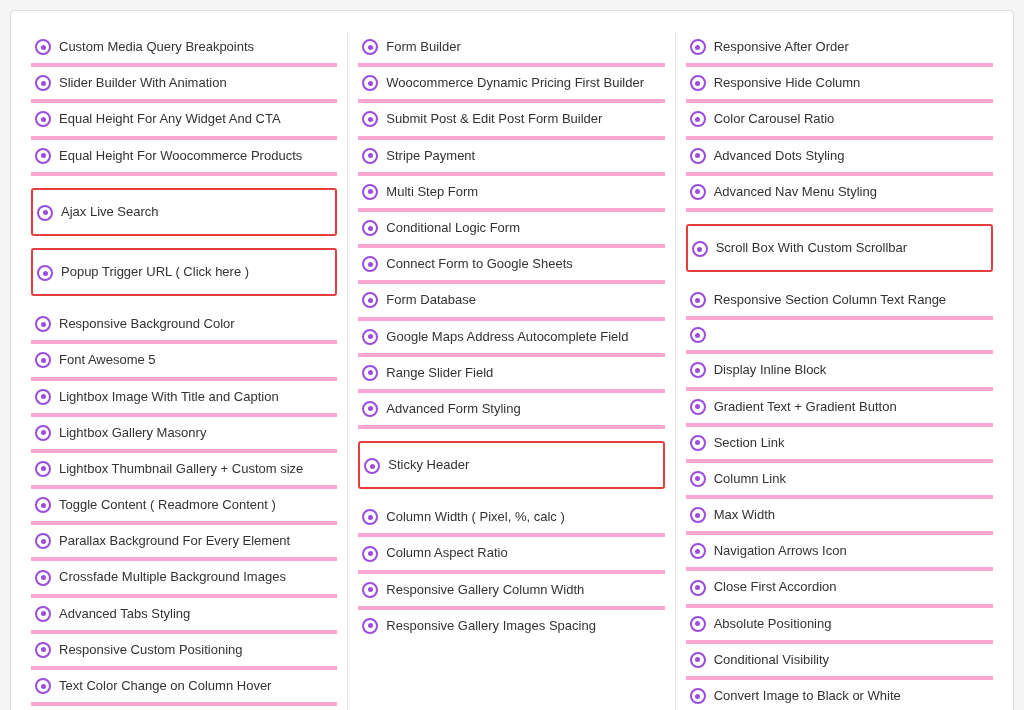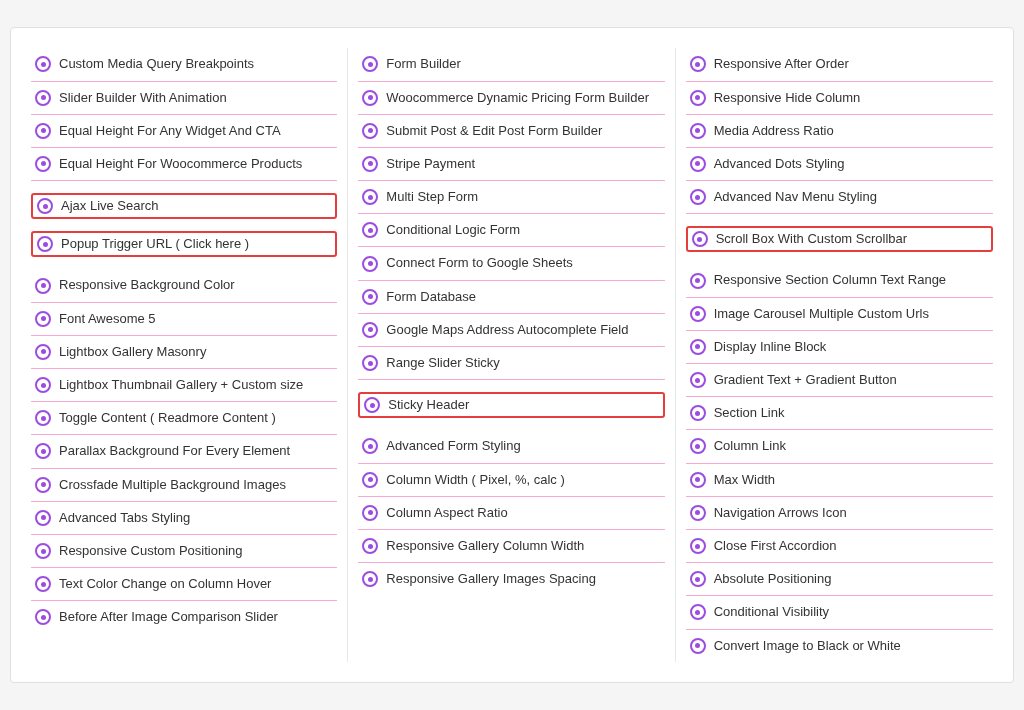--- a/index.html
+++ b/index.html
@@ -28,21 +28,21 @@
       padding: 0 10px;
       border-right: 1px solid #e8e8e8;
     }
     .col:last-child {
       border-right: none;
     }
     .list-item {
       display: flex;
       align-items: center;
       padding: 7px 4px;
-      border-bottom: 1px solid #f9a8d4;
+      border-bottom: 4px solid #f9a8d4;
       cursor: pointer;
       position: relative;
     }
     .list-item:last-child {
       border-bottom: none;
     }
     .icon-circle {
       width: 16px;
       height: 16px;
       min-width: 16px;
@@ -62,22 +62,23 @@
       background: #9b4de0;
     }
     .item-text {
       font-size: 13px;
       color: #333;
       line-height: 1.4;
     }
     .highlighted {
       border: 2px solid #e53e3e;
       border-radius: 3px;
-      padding: 2px 4px;
+      padding: 13px 4px;
       margin: 12px 0;
+      align-items: flex-end;
     }
     .highlighted .item-text {
       color: #333;
     }
   </style>
 </head>
 <body>
 
 <div class="container">
   <div class="grid">
@@ -109,20 +110,24 @@
         <div class="list-item">
           <span class="icon-circle"></span>
           <span class="item-text">Responsive Background Color</span>
         </div>
         <div class="list-item">
           <span class="icon-circle"></span>
           <span class="item-text">Font Awesome 5</span>
         </div>
         <div class="list-item">
           <span class="icon-circle"></span>
+          <span class="item-text">Lightbox Image With Title and Caption</span>
+        </div>
+        <div class="list-item">
+          <span class="icon-circle"></span>
           <span class="item-text">Lightbox Gallery Masonry</span>
         </div>
         <div class="list-item">
           <span class="icon-circle"></span>
           <span class="item-text">Lightbox Thumbnail Gallery + Custom size</span>
         </div>
         <div class="list-item">
           <span class="icon-circle"></span>
           <span class="item-text">Toggle Content ( Readmore Content )</span>
         </div>
@@ -151,21 +156,21 @@
           <span class="item-text">Before After Image Comparison Slider</span>
         </div>
       </div>
       <div class="col">
         <div class="list-item">
           <span class="icon-circle"></span>
           <span class="item-text">Form Builder</span>
         </div>
         <div class="list-item">
           <span class="icon-circle"></span>
-          <span class="item-text">Woocommerce Dynamic Pricing Form Builder</span>
+          <span class="item-text">Woocommerce Dynamic Pricing First Builder</span>
         </div>
         <div class="list-item">
           <span class="icon-circle"></span>
           <span class="item-text">Submit Post &amp; Edit Post Form Builder</span>
         </div>
         <div class="list-item">
           <span class="icon-circle"></span>
           <span class="item-text">Stripe Payment</span>
         </div>
         <div class="list-item">
@@ -183,29 +188,29 @@
         <div class="list-item">
           <span class="icon-circle"></span>
           <span class="item-text">Form Database</span>
         </div>
         <div class="list-item">
           <span class="icon-circle"></span>
           <span class="item-text">Google Maps Address Autocomplete Field</span>
         </div>
         <div class="list-item">
           <span class="icon-circle"></span>
-          <span class="item-text">Range Slider Sticky</span>
+          <span class="item-text">Range Slider Field</span>
+        </div>
+        <div class="list-item">
+          <span class="icon-circle"></span>
+          <span class="item-text">Advanced Form Styling</span>
         </div>
         <div class="list-item highlighted">
           <span class="icon-circle"></span>
           <span class="item-text">Sticky Header</span>
-        </div>
-        <div class="list-item">
-          <span class="icon-circle"></span>
-          <span class="item-text">Advanced Form Styling</span>
         </div>
         <div class="list-item">
           <span class="icon-circle"></span>
           <span class="item-text">Column Width ( Pixel, %, calc )</span>
         </div>
         <div class="list-item">
           <span class="icon-circle"></span>
           <span class="item-text">Column Aspect Ratio</span>
         </div>
         <div class="list-item">
@@ -221,41 +226,40 @@
         <div class="list-item">
           <span class="icon-circle"></span>
           <span class="item-text">Responsive After Order</span>
         </div>
         <div class="list-item">
           <span class="icon-circle"></span>
           <span class="item-text">Responsive Hide Column</span>
         </div>
         <div class="list-item">
           <span class="icon-circle"></span>
-          <span class="item-text">Media Address Ratio</span>
+          <span class="item-text">Color Carousel Ratio</span>
         </div>
         <div class="list-item">
           <span class="icon-circle"></span>
           <span class="item-text">Advanced Dots Styling</span>
         </div>
         <div class="list-item">
           <span class="icon-circle"></span>
           <span class="item-text">Advanced Nav Menu Styling</span>
         </div>
         <div class="list-item highlighted">
           <span class="icon-circle"></span>
           <span class="item-text">Scroll Box With Custom Scrollbar</span>
         </div>
         <div class="list-item">
           <span class="icon-circle"></span>
           <span class="item-text">Responsive Section Column Text Range</span>
         </div>
         <div class="list-item">
           <span class="icon-circle"></span>
-          <span class="item-text">Image Carousel Multiple Custom Urls</span>
         </div>
         <div class="list-item">
           <span class="icon-circle"></span>
           <span class="item-text">Display Inline Block</span>
         </div>
         <div class="list-item">
           <span class="icon-circle"></span>
           <span class="item-text">Gradient Text + Gradient Button</span>
         </div>
         <div class="list-item">

